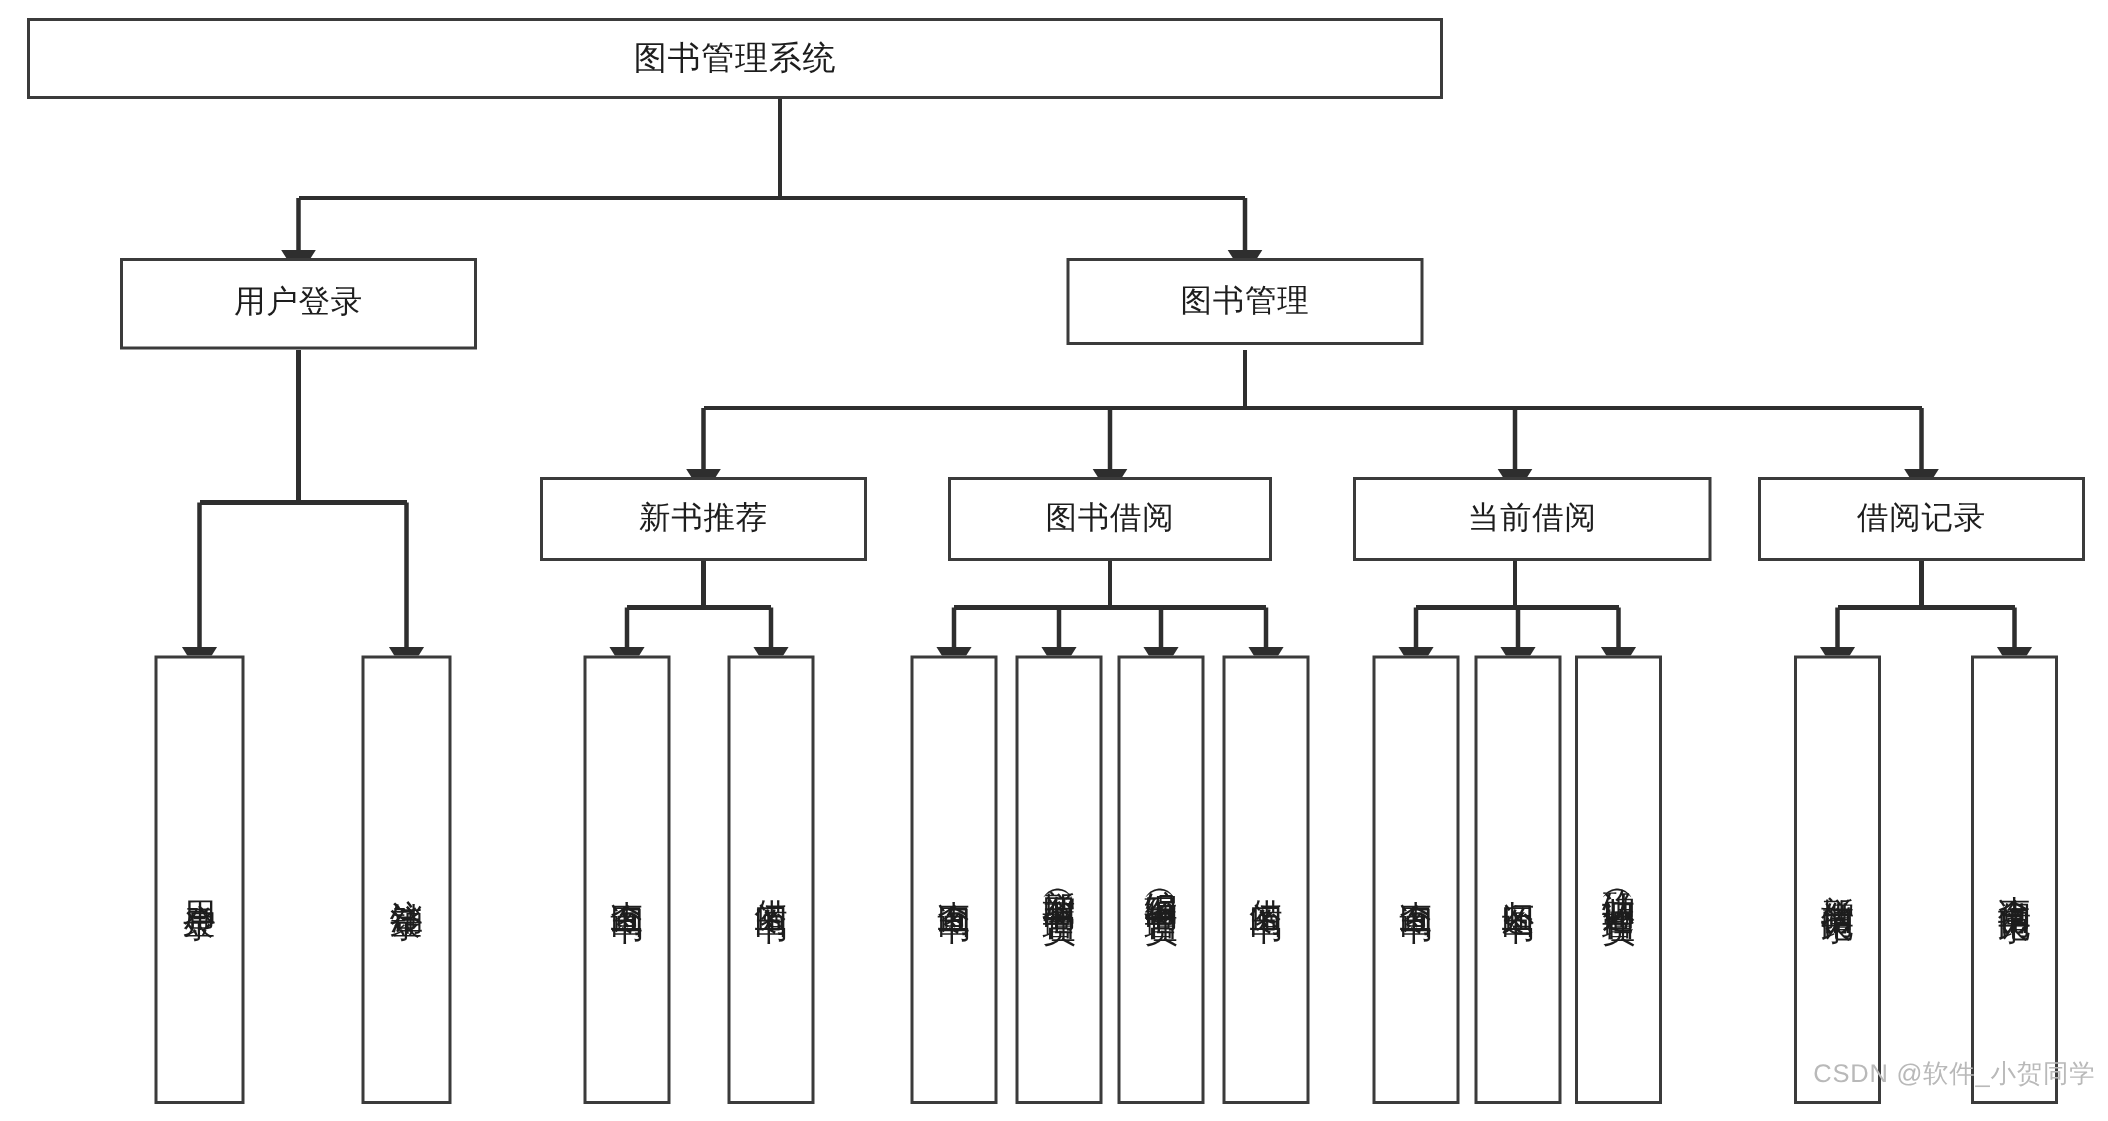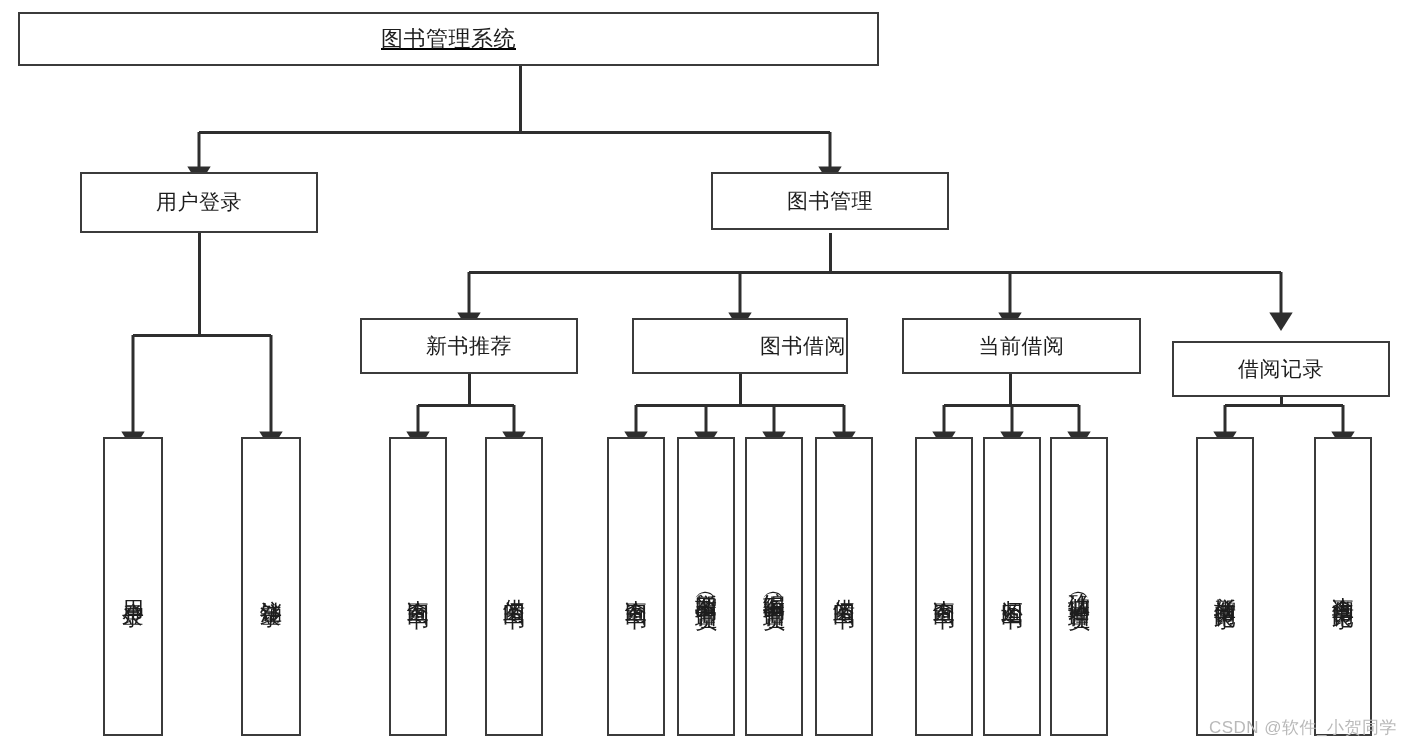--- a/index.html
+++ b/index.html
@@ -60,21 +60,21 @@
     text-orientation: upright;
     font-size: 22px;
     letter-spacing: 2.5px;
     line-height: 1;
     white-space: nowrap;
   }
   
   #watermark {
     position: absolute;
     right: 8px;
-    bottom: 8px;
+    bottom: 20px;
     font-size: 17px;
     color: #b9b9b9;
     letter-spacing: 0.5px;
     white-space: nowrap;
     pointer-events: none;
   }
 </style>
 </head>
 <body>
 
@@ -117,39 +117,39 @@
         <line x1="1012" y1="405" x2="1012" y2="435" stroke="#2e2e2e" stroke-width="3" marker-end="url(#arrowhead)"></line>
         <line x1="1079" y1="405" x2="1079" y2="435" stroke="#2e2e2e" stroke-width="3" marker-end="url(#arrowhead)"></line>
         <line x1="1281" y1="374" x2="1281" y2="405" stroke="#2e2e2e" stroke-width="3" shape-rendering="crispEdges"></line>
         <line x1="1225" y1="405" x2="1343" y2="405" stroke="#2e2e2e" stroke-width="3" shape-rendering="crispEdges"></line>
         <line x1="1225" y1="405" x2="1225" y2="435" stroke="#2e2e2e" stroke-width="3" marker-end="url(#arrowhead)"></line>
         <line x1="1343" y1="405" x2="1343" y2="435" stroke="#2e2e2e" stroke-width="3" marker-end="url(#arrowhead)"></line>
       </g>
   </svg>
 
   <div id="nodes-layer">
-      <div class="node-box horizontal root" style="left: 18px; top: 12px; width: 861px; height: 54px; text-decoration: underline;">
+      <div class="node-box horizontal root" style="left: 18px; top: 12px; width: 944px; height: 54px;">
         <span class="node-label">图书管理系统</span>
       </div>
       <div class="node-box horizontal" style="left: 80px; top: 172px; width: 238px; height: 61px;">
         <span class="node-label">用户登录</span>
       </div>
       <div class="node-box horizontal" style="left: 711px; top: 172px; width: 238px; height: 58px;">
         <span class="node-label">图书管理</span>
       </div>
       <div class="node-box horizontal" style="left: 360px; top: 318px; width: 218px; height: 56px; align-items: center;">
         <span class="node-label">新书推荐</span>
       </div>
-      <div class="node-box horizontal" style="left: 632px; top: 318px; width: 216px; height: 56px; justify-content: flex-end;">
+      <div class="node-box horizontal" style="left: 632px; top: 318px; width: 216px; height: 56px;">
         <span class="node-label">图书借阅</span>
       </div>
       <div class="node-box horizontal" style="left: 902px; top: 318px; width: 239px; height: 56px;">
         <span class="node-label">当前借阅</span>
       </div>
-      <div class="node-box horizontal" style="left: 1172px; top: 318px; width: 218px; height: 56px; margin-top: 23px;">
+      <div class="node-box horizontal" style="left: 1172px; top: 318px; width: 218px; height: 56px;">
         <span class="node-label">借阅记录</span>
       </div>
       <div class="node-box vertical" style="left: 103px; top: 437px; width: 60px; height: 299px;">
         <span class="node-label">用户登录</span>
       </div>
       <div class="node-box vertical" style="left: 241px; top: 437px; width: 60px; height: 299px;">
         <span class="node-label">注销登录</span>
       </div>
       <div class="node-box vertical" style="left: 389px; top: 437px; width: 58px; height: 299px;">
         <span class="node-label">查询图书</span>

